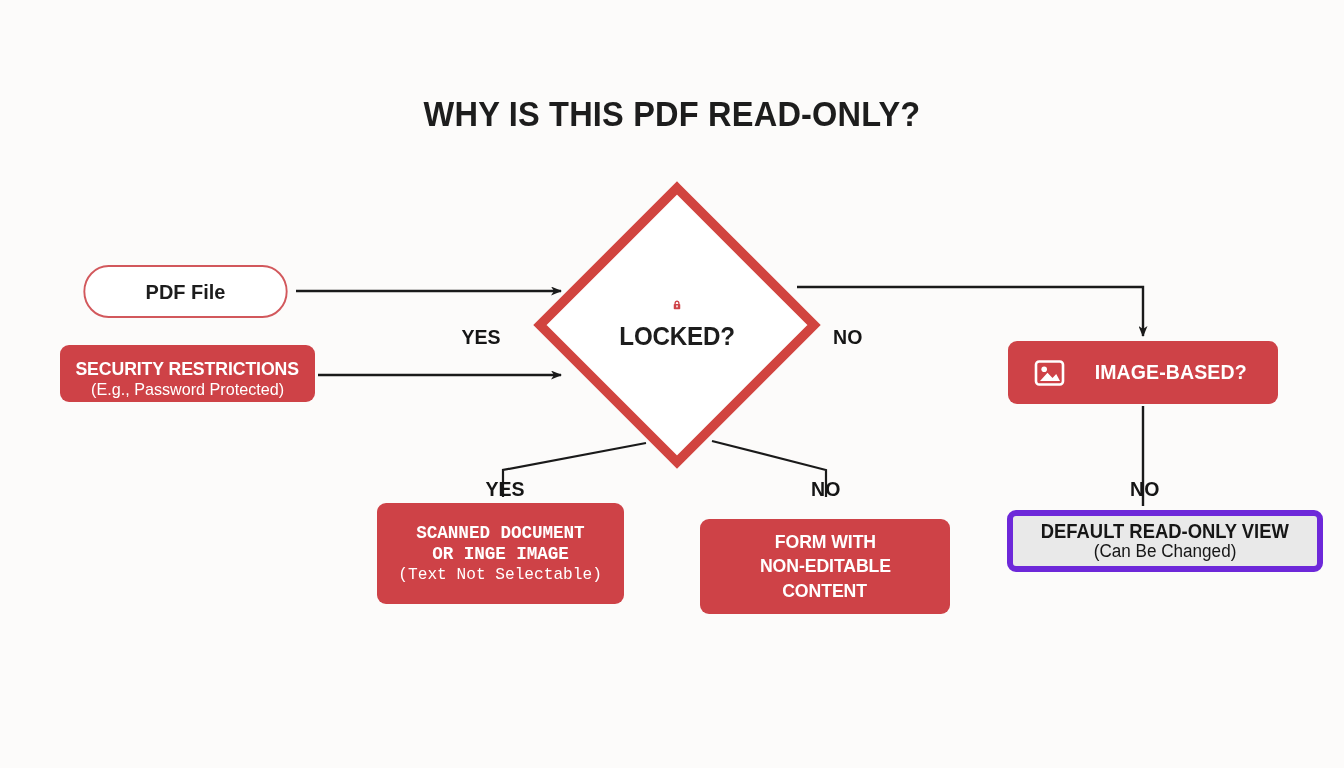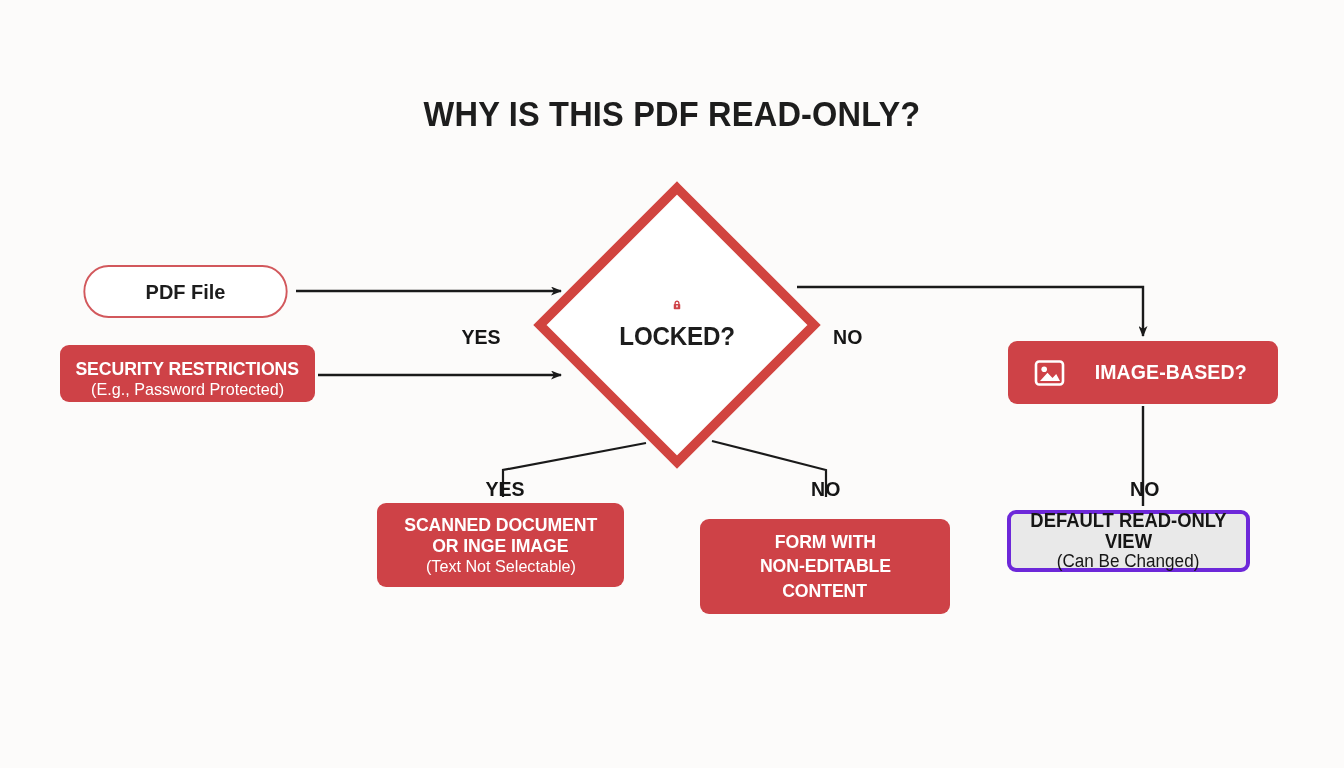--- a/index.html
+++ b/index.html
@@ -96,21 +96,22 @@
     top: 345px;
     width: 255px;
     height: 57px;
     padding-top: 11px;
   }
 
   #scanned-box {
     left: 377px;
     top: 503px;
     width: 247px;
-    height: 84px;
+    height: 101px;
+    font-family: Liberation Mono, monospace;
   }
   #form-box {
     left: 700px;
     top: 503px;
     width: 250px;
     height: 95px;
     margin-top: 16px;
   }
   #form-box .l1 { line-height: 1.28; }
   #scanned-box .l1 { line-height: 1.12; }
@@ -125,24 +126,24 @@
   }
   #image-based-box .l1 {
     font-size: 21px;
     letter-spacing: 0.1px;
   }
 
   
   #default-box {
     left: 1007px;
     top: 510px;
-    width: 243px;
+    width: 316px;
     height: 62px;
     background: #e9e9e9;
-    border: 4px solid #6d28d9;
+    border: 6px solid #6d28d9;
     border-radius: 9px;
     color: #161616;
   }
   #default-box .l1 {
     font-size: 20px;
     font-weight: bold;
     line-height: 1.05;
     transform: scaleX(0.92);
   }
   #default-box .l2 {

